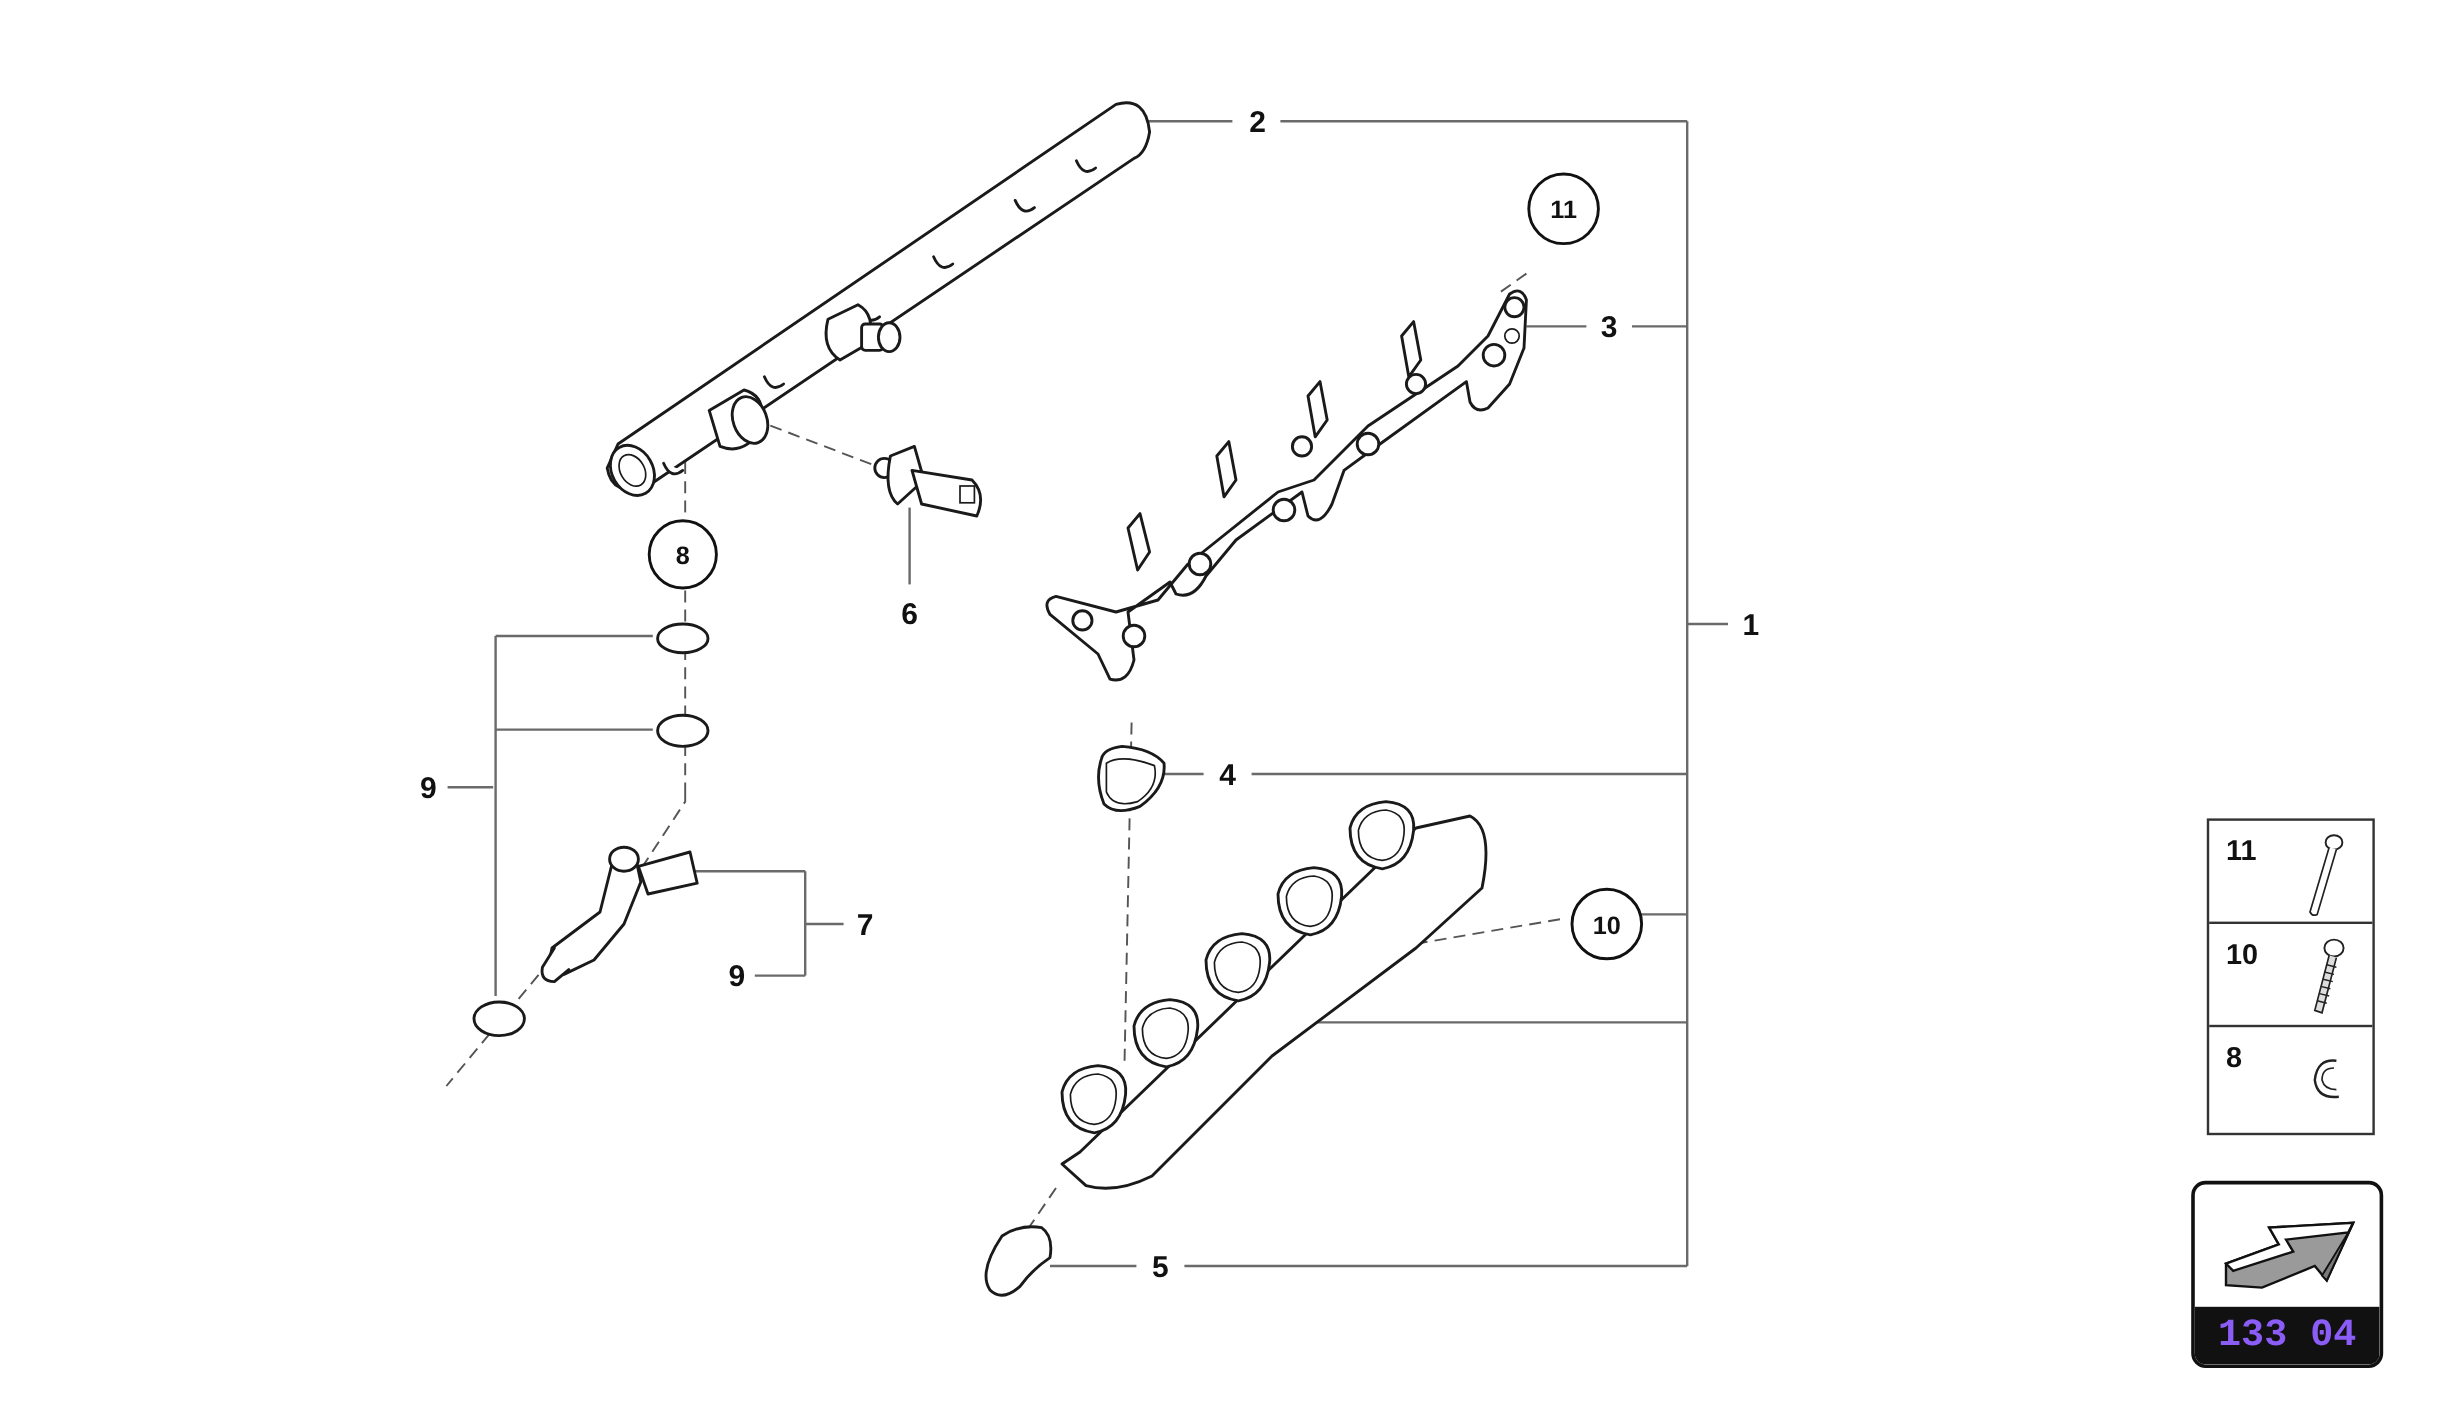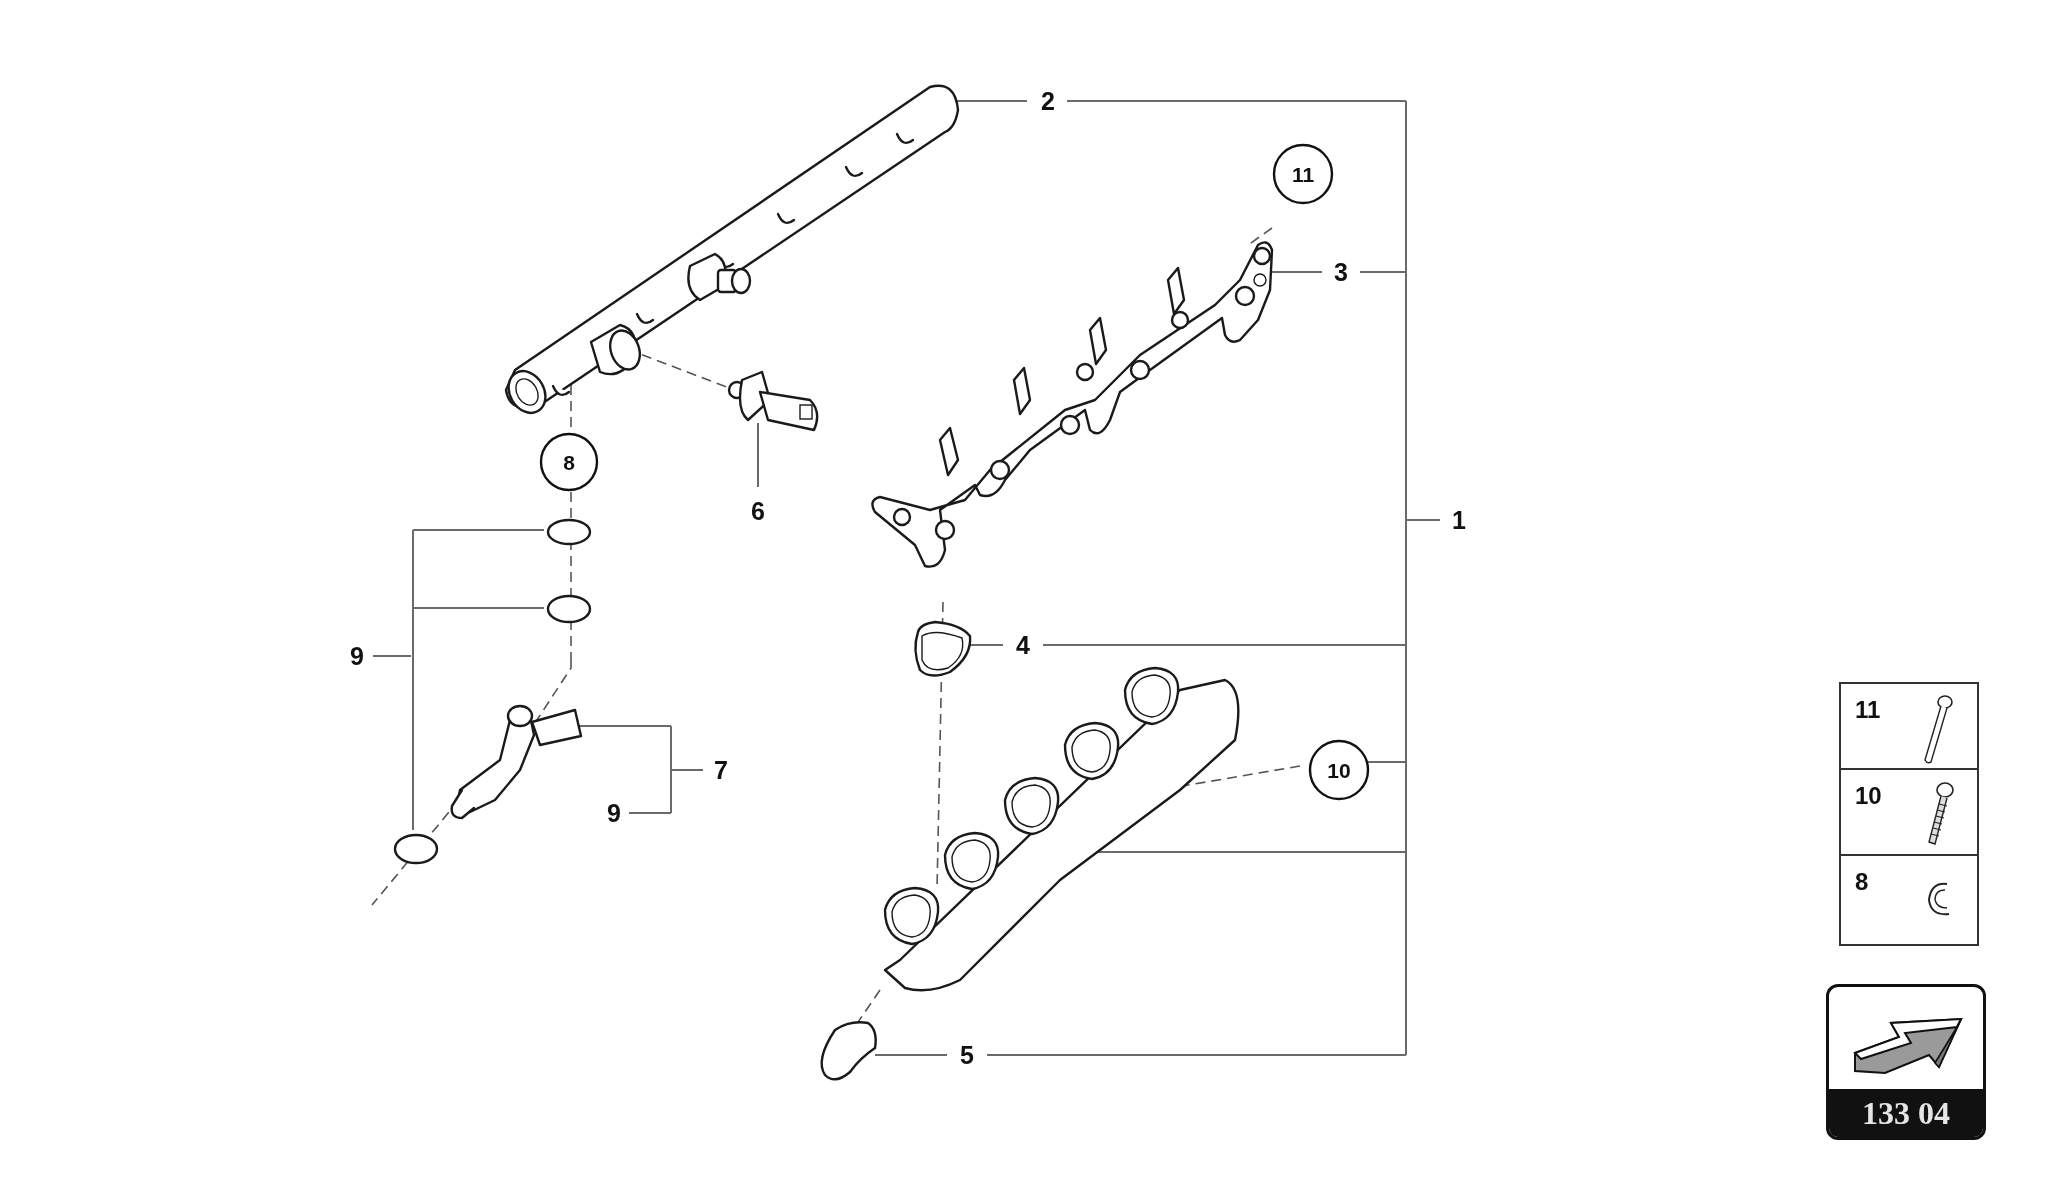--- a/index.html
+++ b/index.html
@@ -11,21 +11,21 @@
   .dash { stroke: #555; stroke-width: 1.6; stroke-dasharray: 10 6; fill: none; }
   .part { stroke: #1a1a1a; stroke-width: 2.4; fill: #fff; stroke-linejoin: round; stroke-linecap: round; }
   .part-thin { stroke: #1a1a1a; stroke-width: 1.4; fill: none; }
   .legend-box { position: absolute; left: 1839px; top: 682px; width: 140px; height: 264px; border: 2px solid #333; box-sizing: border-box; background: #fff; }
   .legend-row { position: relative; height: 86px; border-bottom: 2px solid #333; box-sizing: border-box; }
   .legend-row:last-child { border-bottom: none; }
   .legend-num { position: absolute; left: 14px; top: 12px; font-family: "Liberation Sans", sans-serif; font-weight: bold; font-size: 24px; color: #111; }
   .legend-icon { position: absolute; left: 60px; top: 6px; width: 70px; height: 76px; }
   .ref-badge { position: absolute; left: 1826px; top: 984px; width: 160px; height: 156px; border: 3px solid #111; border-radius: 12px; box-sizing: border-box; overflow: hidden; background: #fff; }
   .ref-badge-arrow { position: absolute; left: 10px; top: 6px; width: 136px; height: 96px; }
-  .ref-badge-label { position: absolute; left: 0; bottom: 0; width: 100%; height: 48px; background: #111; color: #e5e5e5; font-family: Liberation Serif, serif; font-weight: bold; font-size: 32px; line-height: 48px; text-align: center; }
+  .ref-badge-label { position: absolute; left: 0; bottom: 0; width: 100%; height: 48px; background: #111; color: #8b5cf6; font-family: Liberation Mono, monospace; font-weight: bold; font-size: 32px; line-height: 48px; text-align: center; }
 </style>
 </head>
 <body>
 
 <svg id="diagram" viewBox="0 0 2048 1178" xmlns="http://www.w3.org/2000/svg">
 
   <g>
 
     <line class="leader" x1="955" y1="101" x2="1027" y2="101"></line>
     <line class="leader" x1="1067" y1="101" x2="1406" y2="101"></line>

